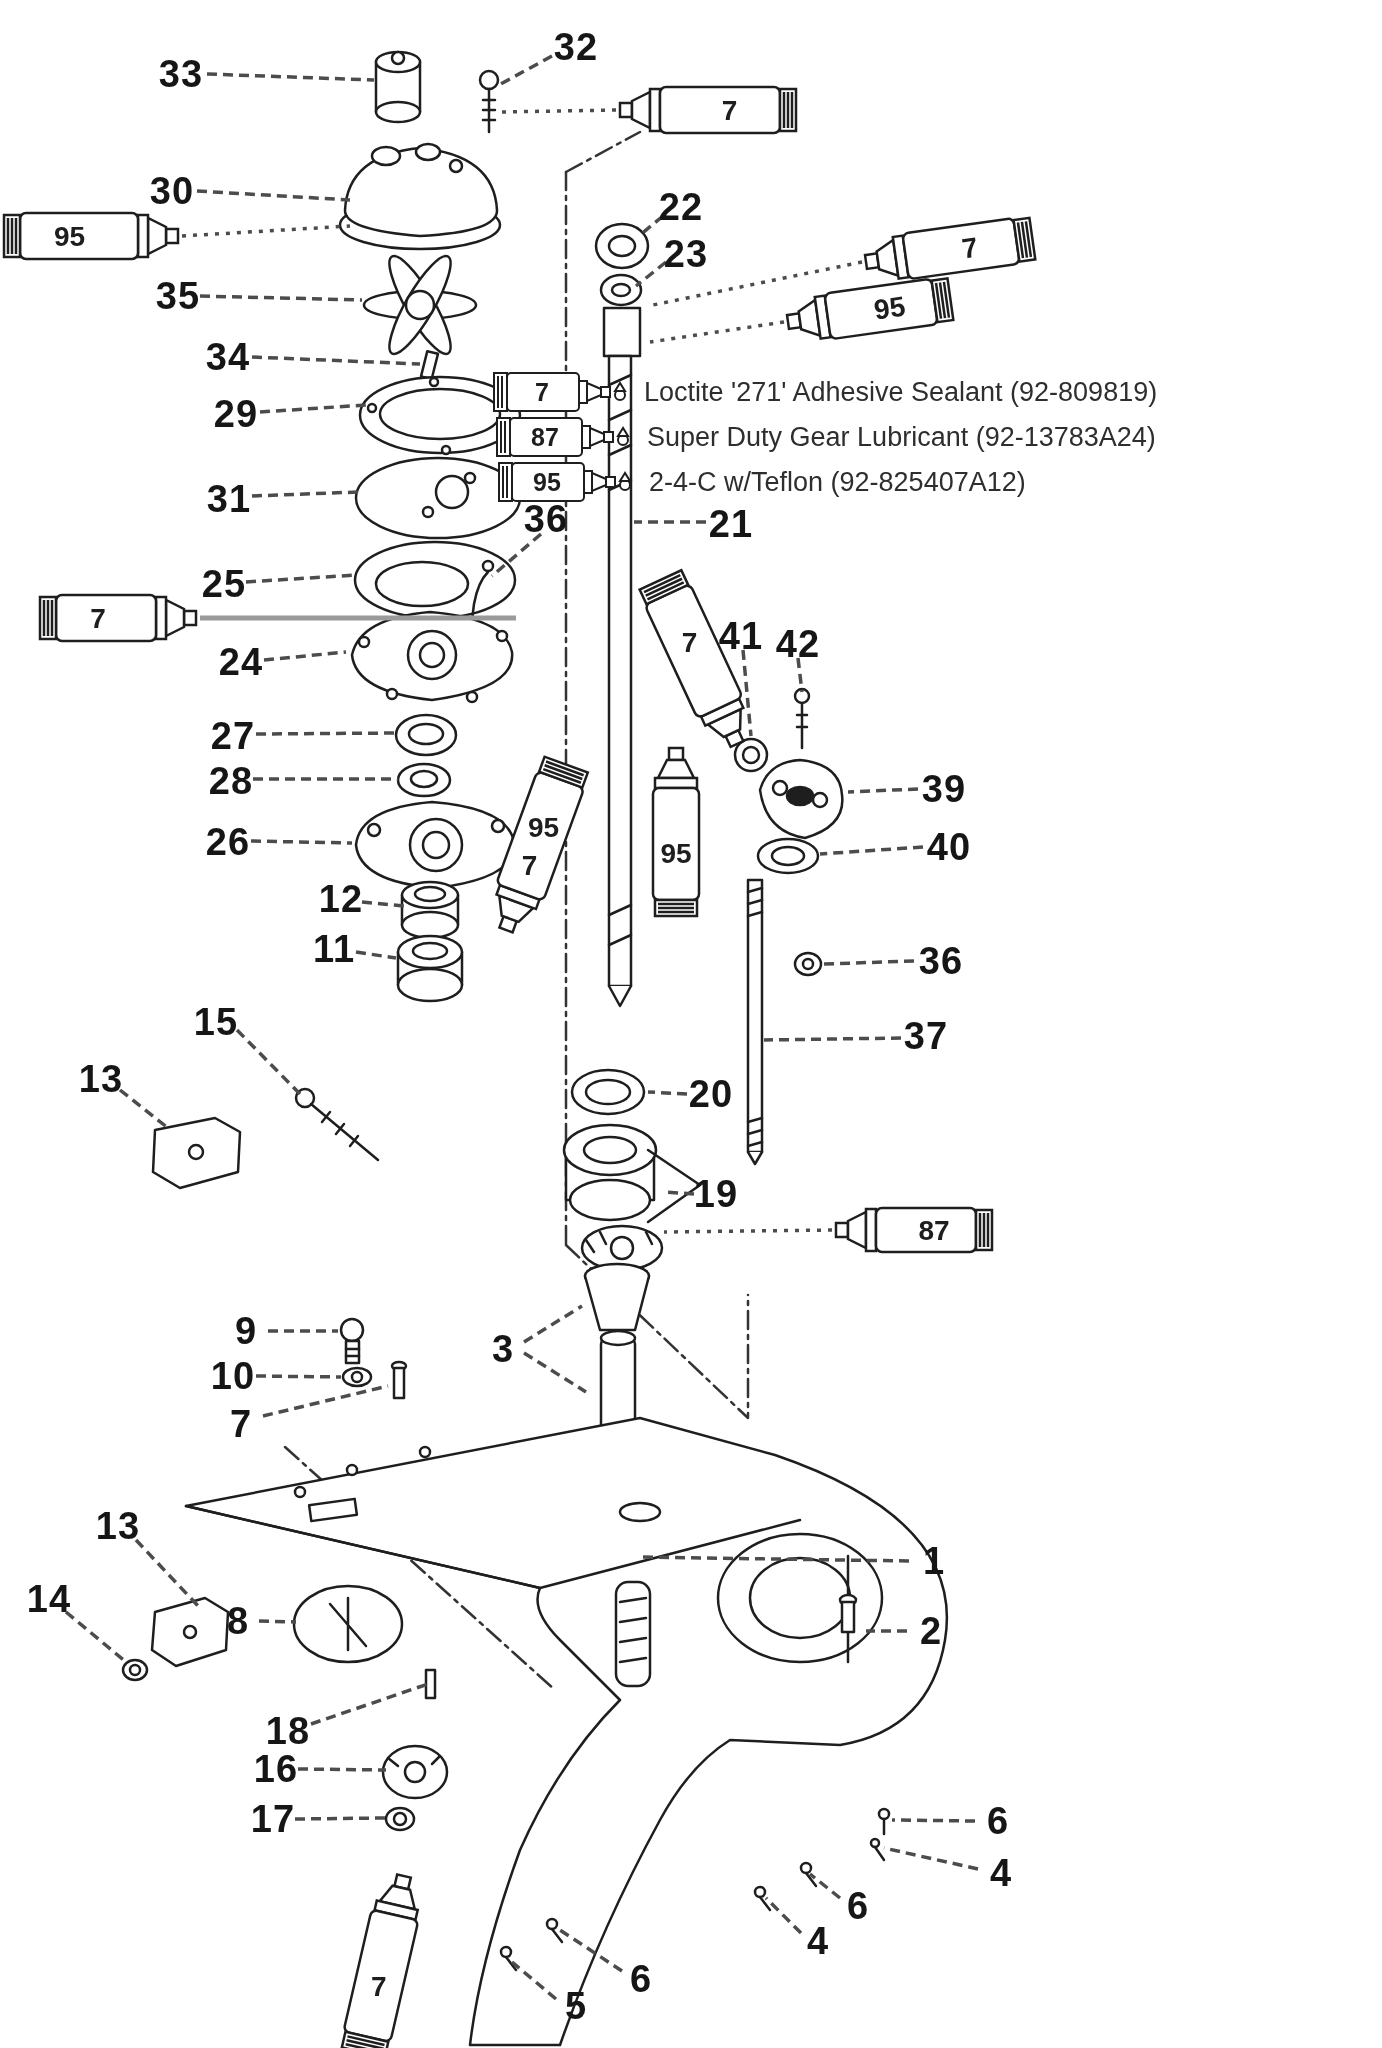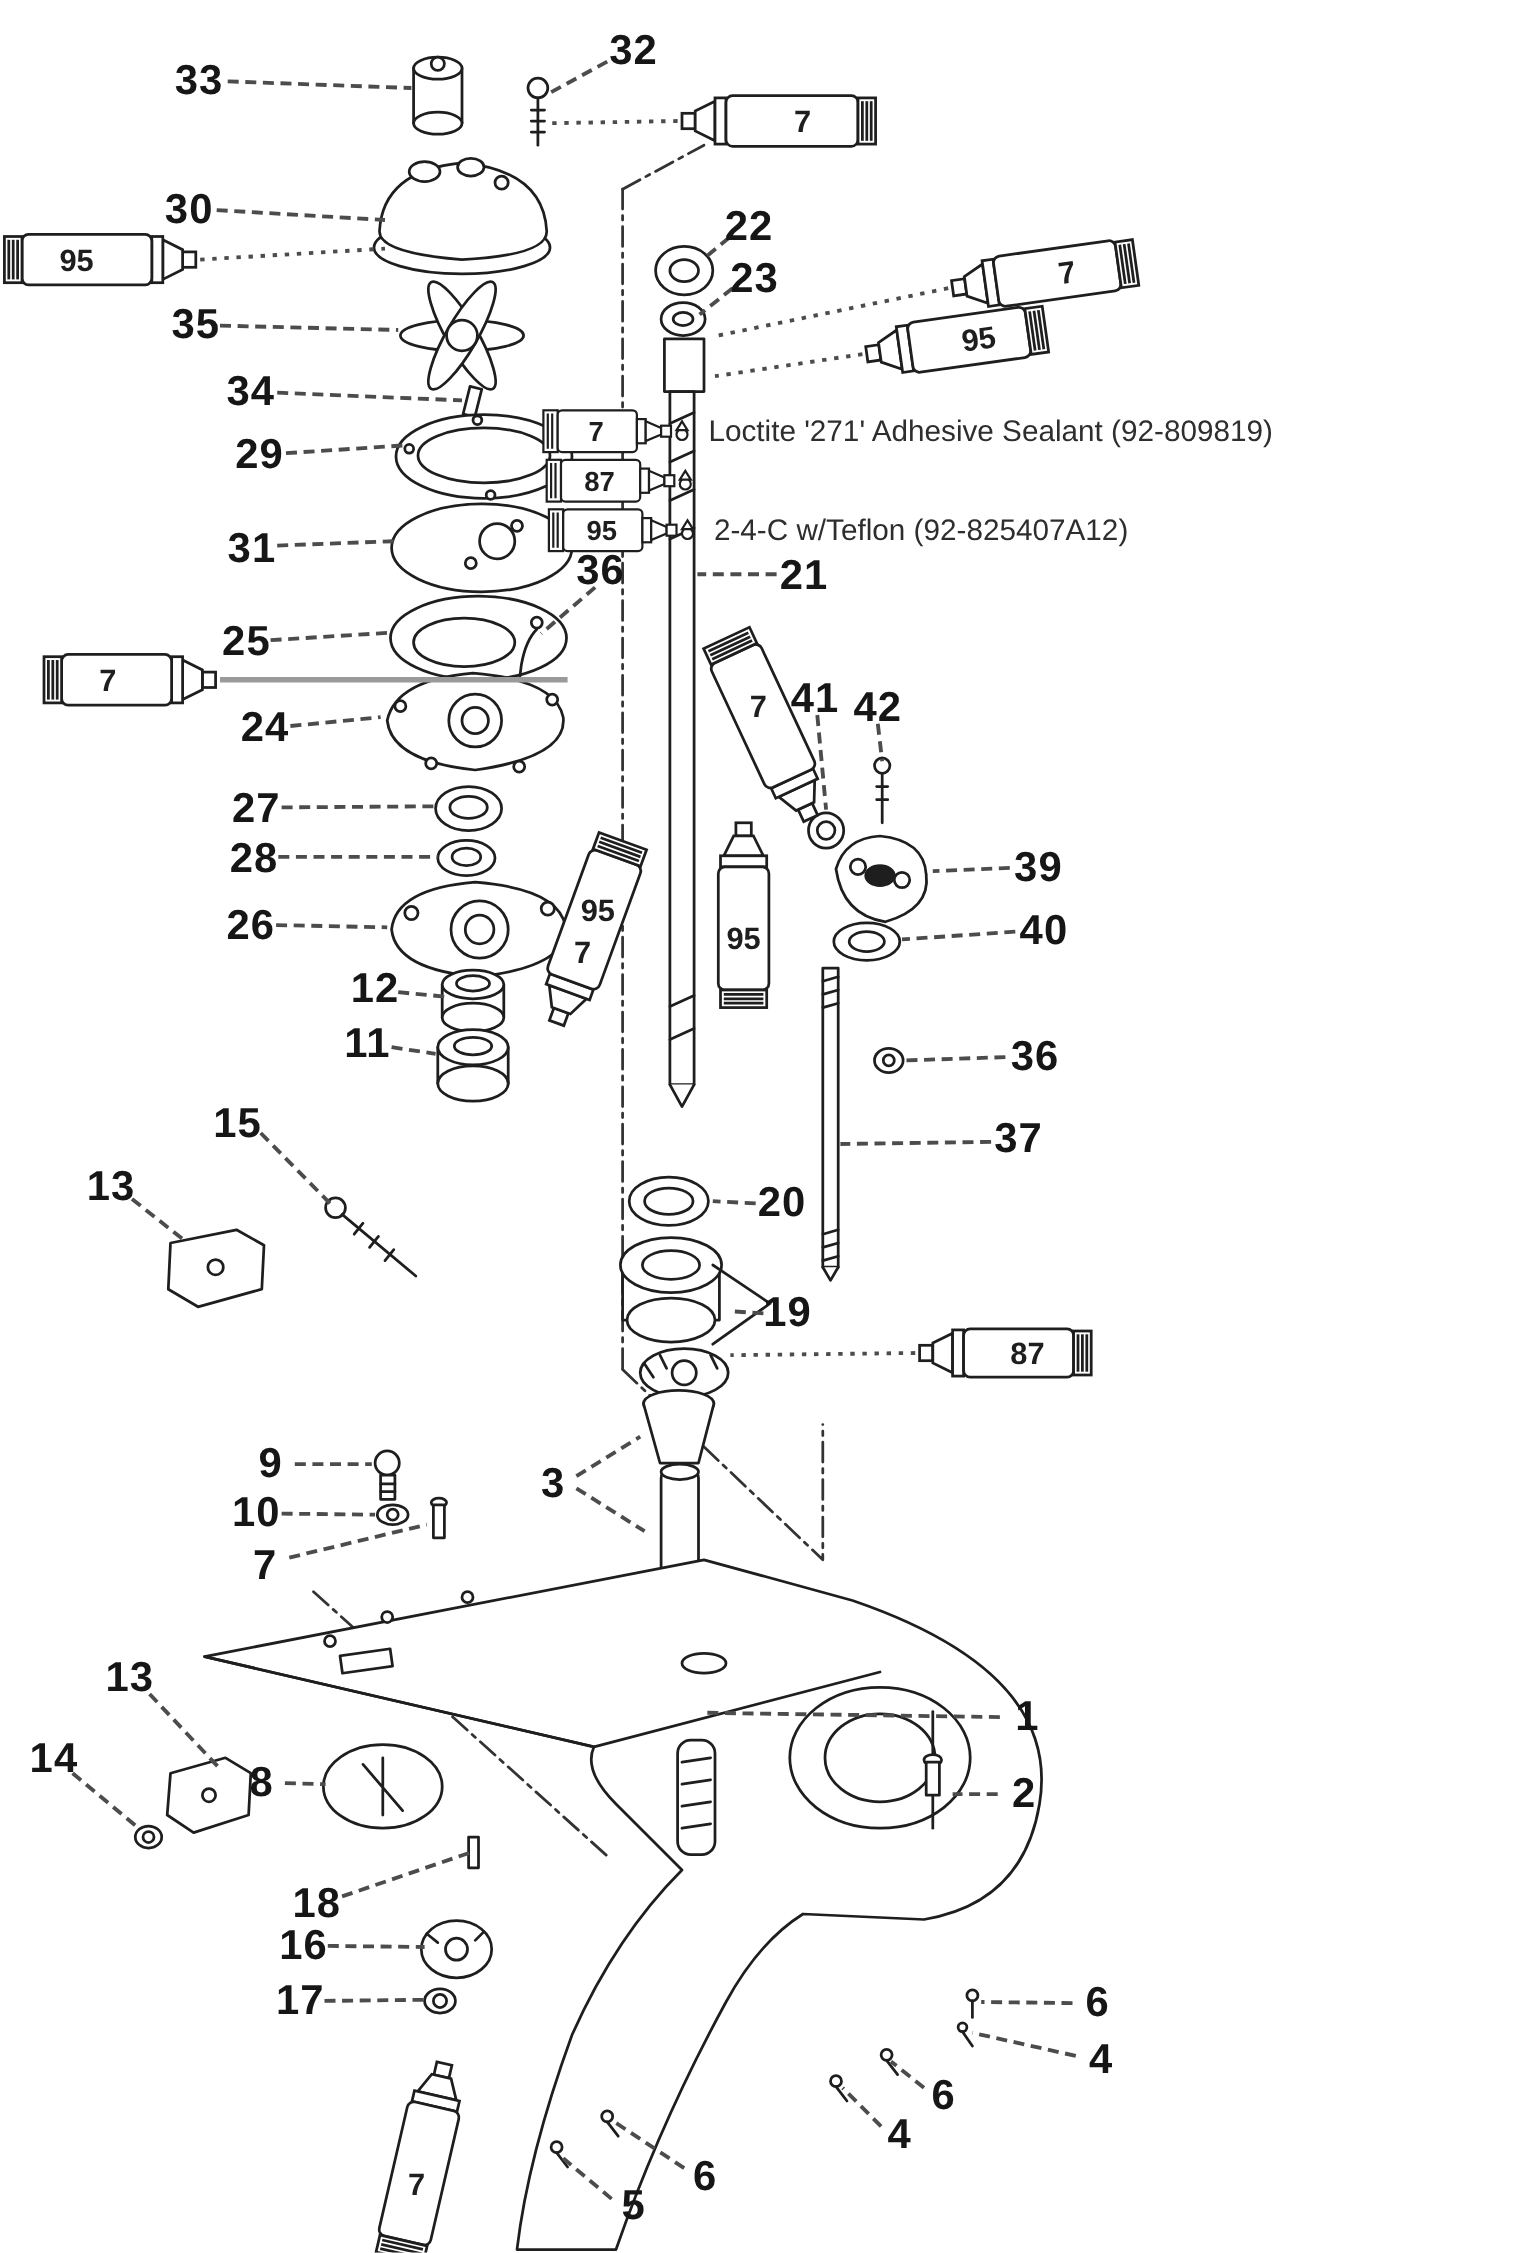--- a/index.html
+++ b/index.html
@@ -555,20 +555,21 @@
             <line x1="10" y1="6" x2="10" y2="38"></line>
         <rect x="15" y="3" width="72" height="38" rx="4"></rect>
         <rect x="87" y="11" width="8" height="22"></rect>
         <polygon points="95,13 109,19 109,25 95,31"></polygon>
         <rect x="109" y="17" width="9" height="10"></rect>
         <circle cx="128" cy="25" r="5"></circle>
             <polygon points="128,13 123,21 133,21"></polygon>
       </g>
       <text x="50" y="31" text-anchor="middle" font-size="25" font-weight="bold" fill="#1e1e1e">87</text>
     </svg>
+    <span class="legend-text">Super Duty Gear Lubricant (92-13783A24)</span>
   </div>
   <div class="legend-row" style="left:497px;top:460px;">
     <svg width="136" height="44" viewBox="0 0 136 44">
       <g stroke="#1e1e1e" stroke-width="2" fill="#fff">
         <rect x="2" y="3" width="13" height="38"></rect>
             <line x1="6" y1="6" x2="6" y2="38"></line>
             <line x1="10" y1="6" x2="10" y2="38"></line>
         <rect x="15" y="3" width="72" height="38" rx="4"></rect>
         <rect x="87" y="11" width="8" height="22"></rect>
         <polygon points="95,13 109,19 109,25 95,31"></polygon>

